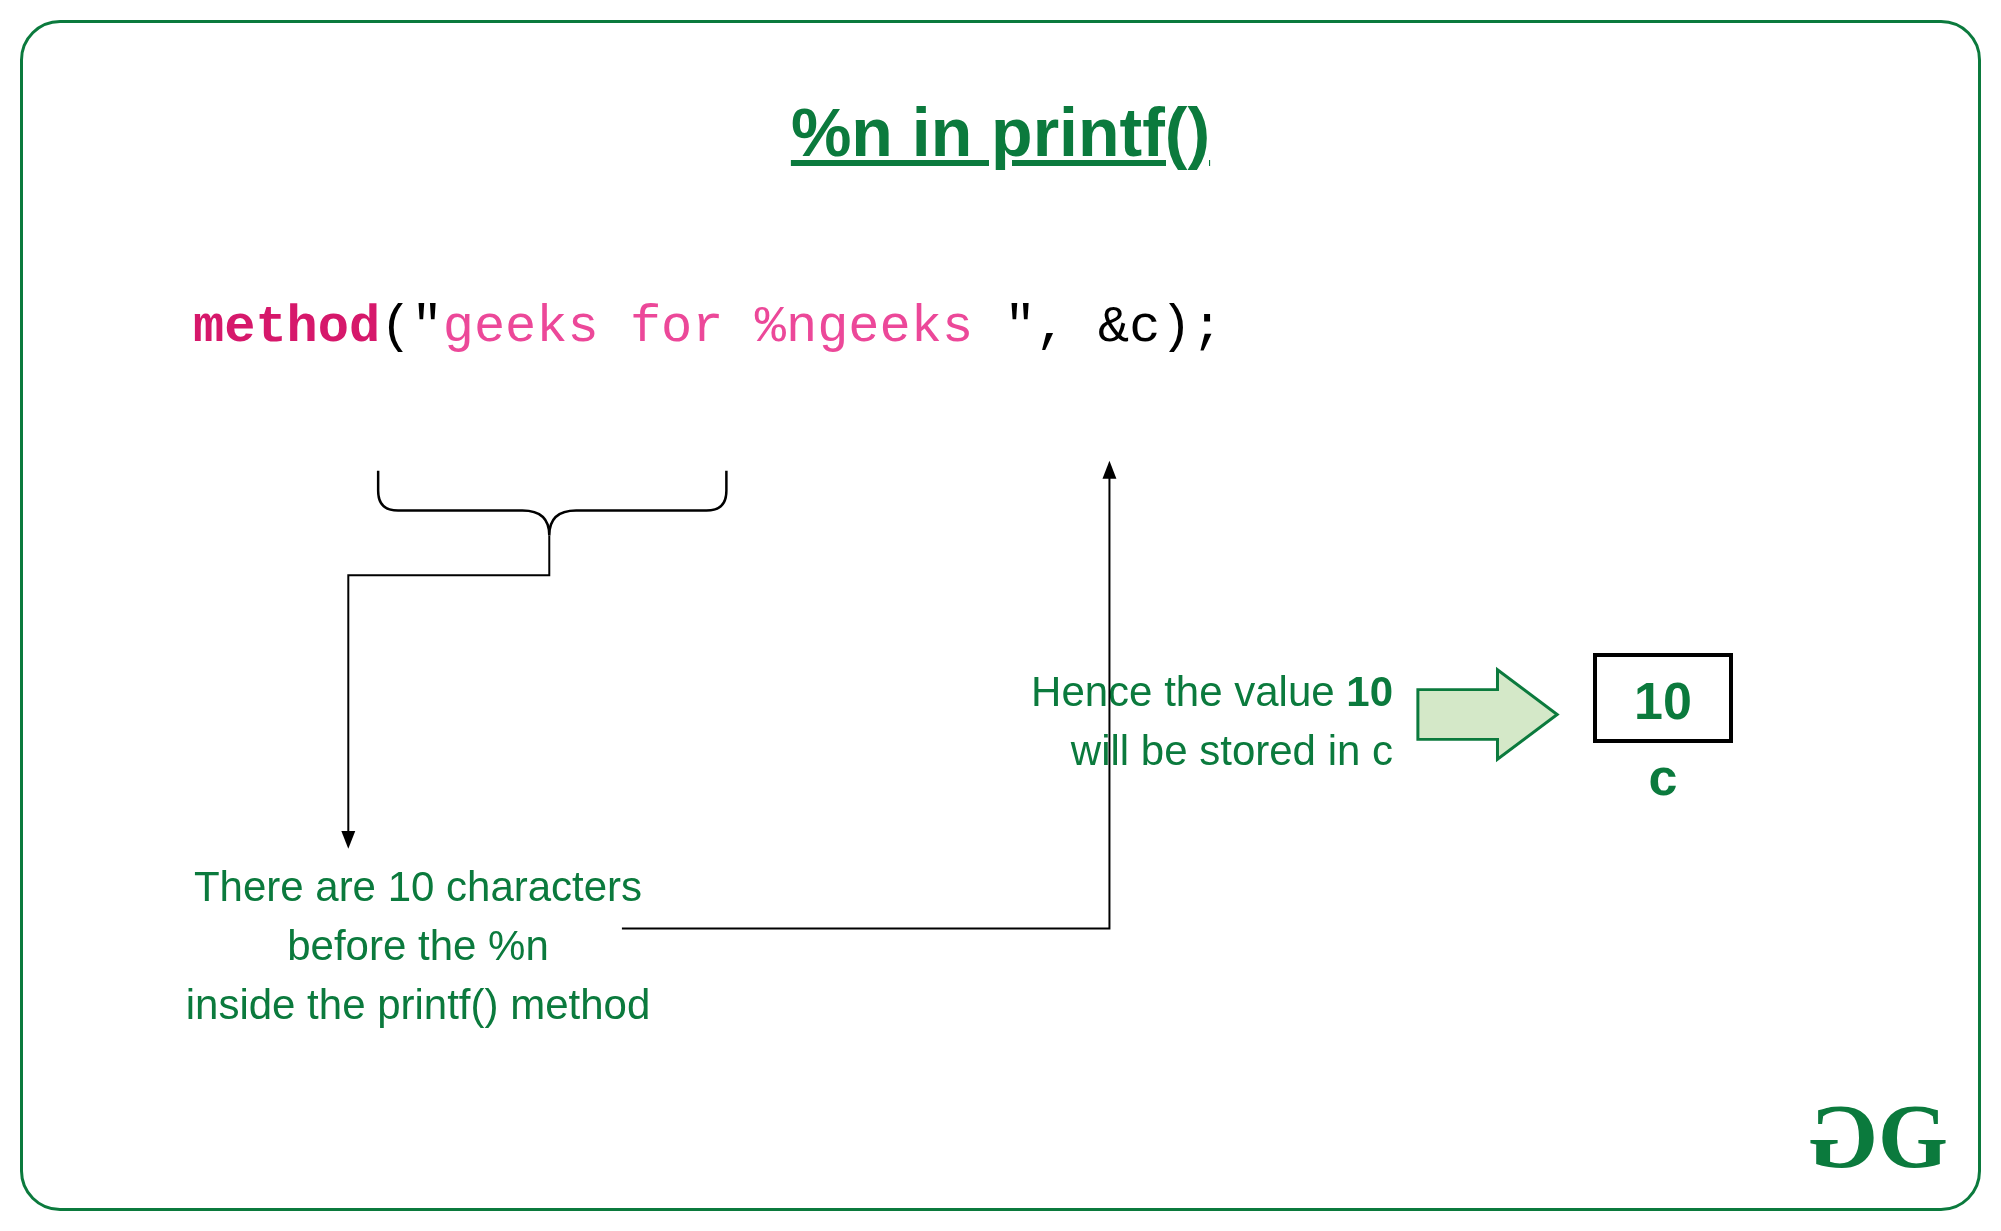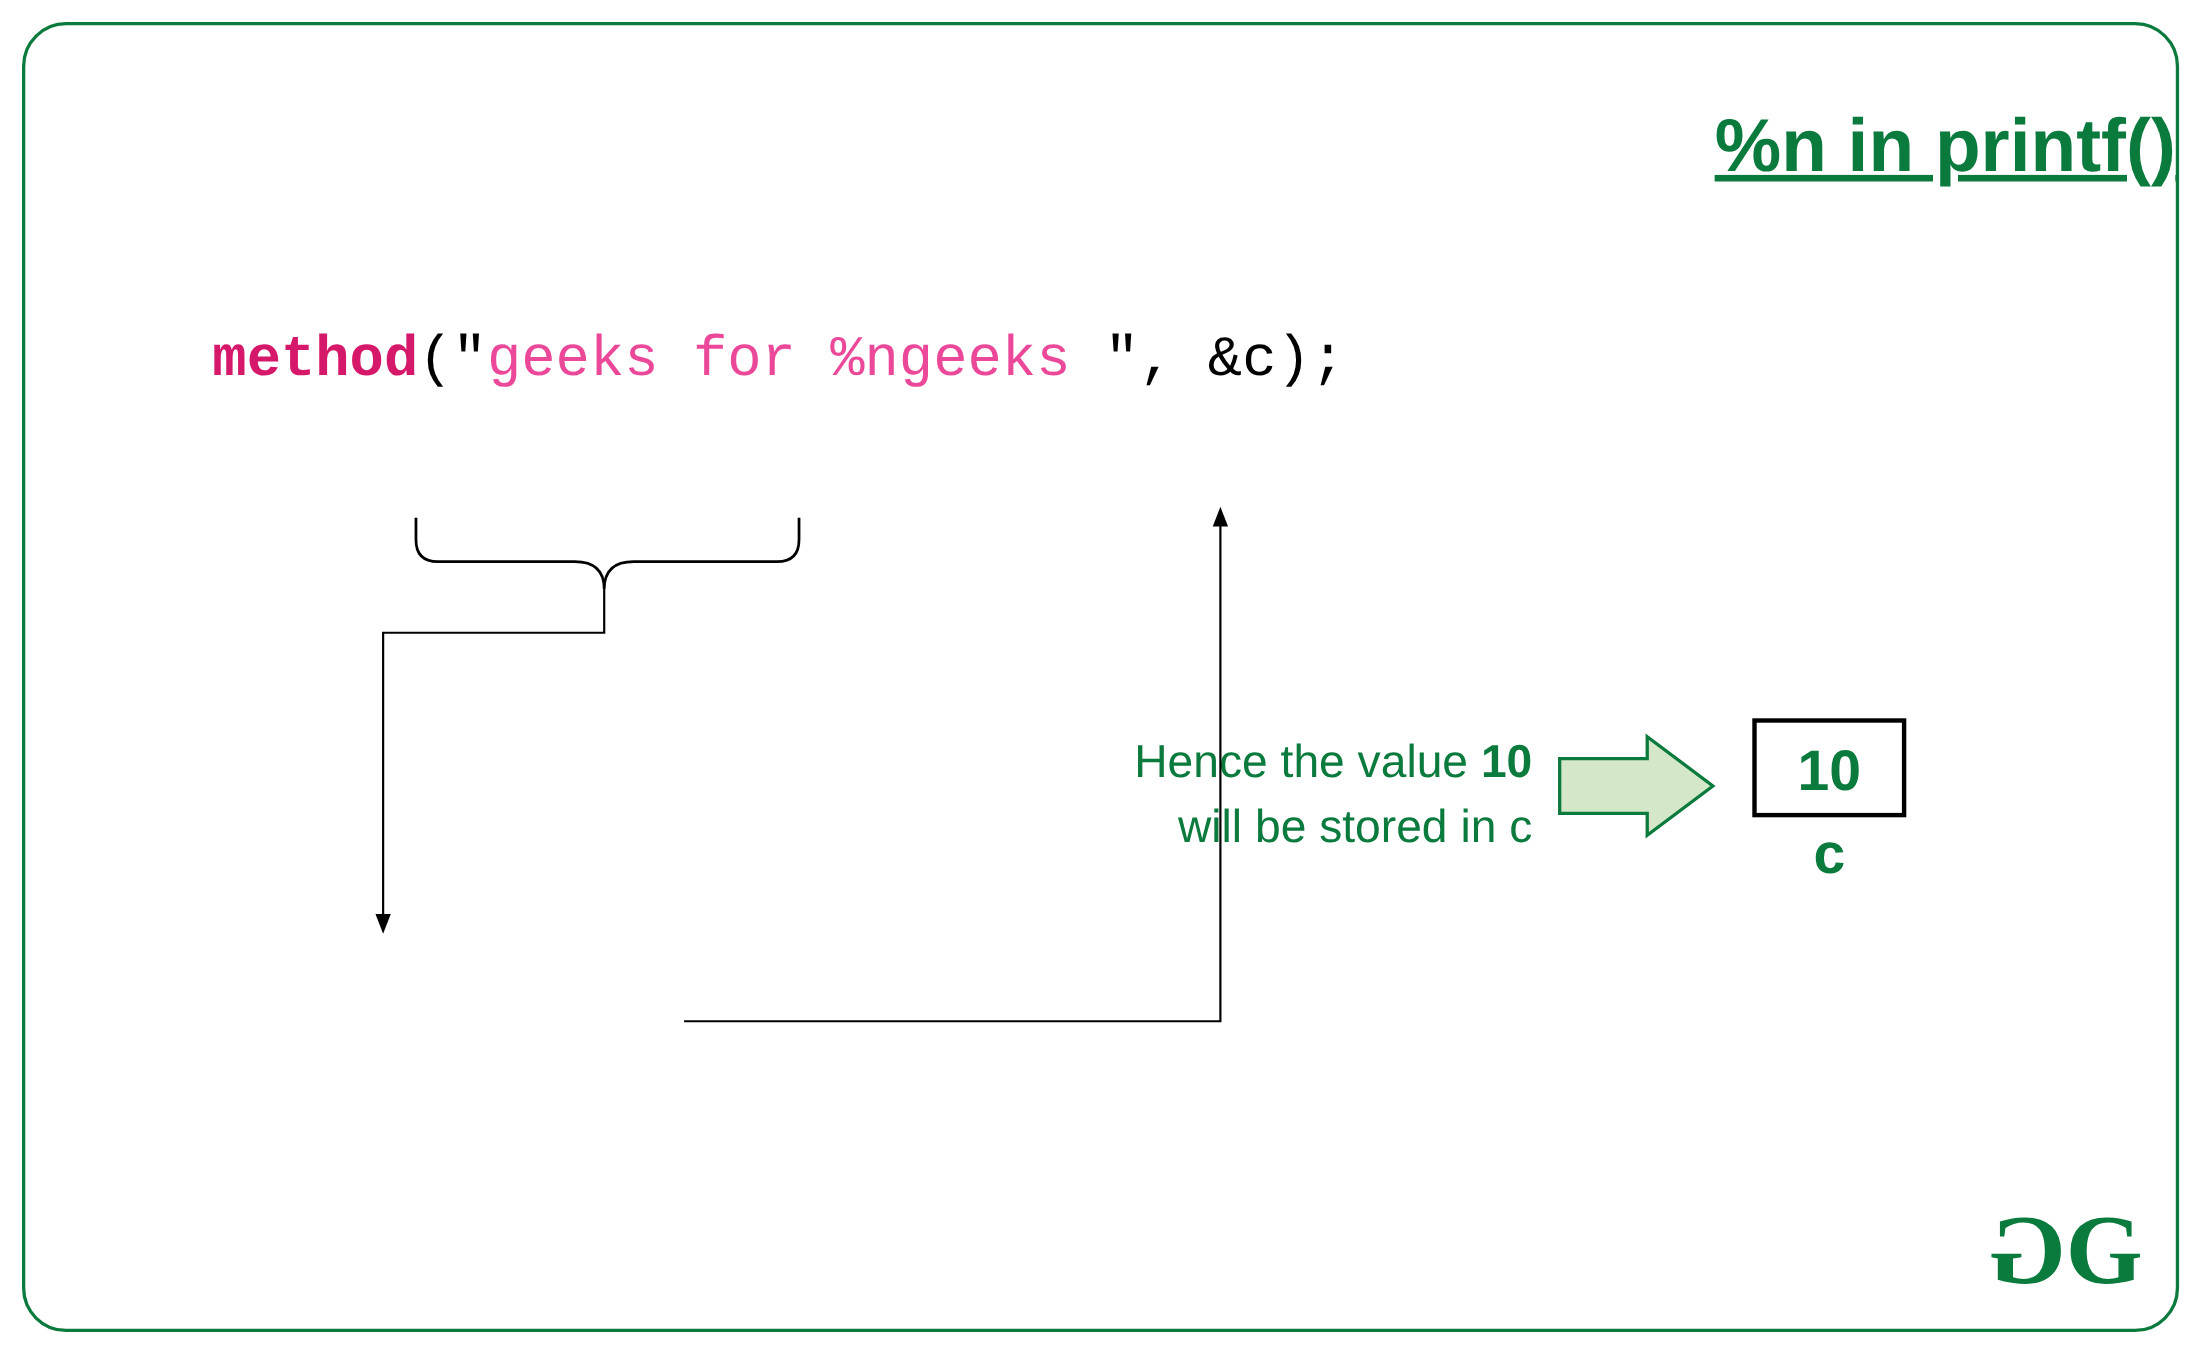--- a/index.html
+++ b/index.html
@@ -15,21 +15,21 @@
     height: 1191px;
     border: 3px solid #0b7a3d;
     border-radius: 40px;
     background: #fff;
     overflow: hidden;
   }
   .title {
     position: absolute;
     left: 0; right: 0;
     top: 70px;
-    text-align: right;
+    text-align: center;
     font-size: 68px;
     font-weight: bold;
     color: #0b7a3d;
     text-decoration: underline;
   }
   .code {
     position: absolute;
     top: 275px;
     left: 170px;
     font-family: "Consolas", "Menlo", "Courier New", monospace;
@@ -104,20 +104,21 @@
 </style>
 </head>
 <body>
 
 <div class="frame">
 
   <div class="title">%n in printf()</div>
 
   <div class="code"><span class="fn">method</span><span>(</span><span>"</span><span class="str">geeks for %ngeeks </span><span>"</span><span>, &amp;c);</span></div>
 
+  <div class="explain1">There are 10 characters<br>before the %n<br>inside the printf() method</div>
 
   <div class="explain2">
     <span>Hence the value </span><span class="bold">10</span><span><br>will be stored in c</span>
   </div>
 
   <div class="box">10</div>
   <div class="box-label">c</div>
 
   <svg class="svg-overlay" viewBox="0 0 1961 1191">
 

